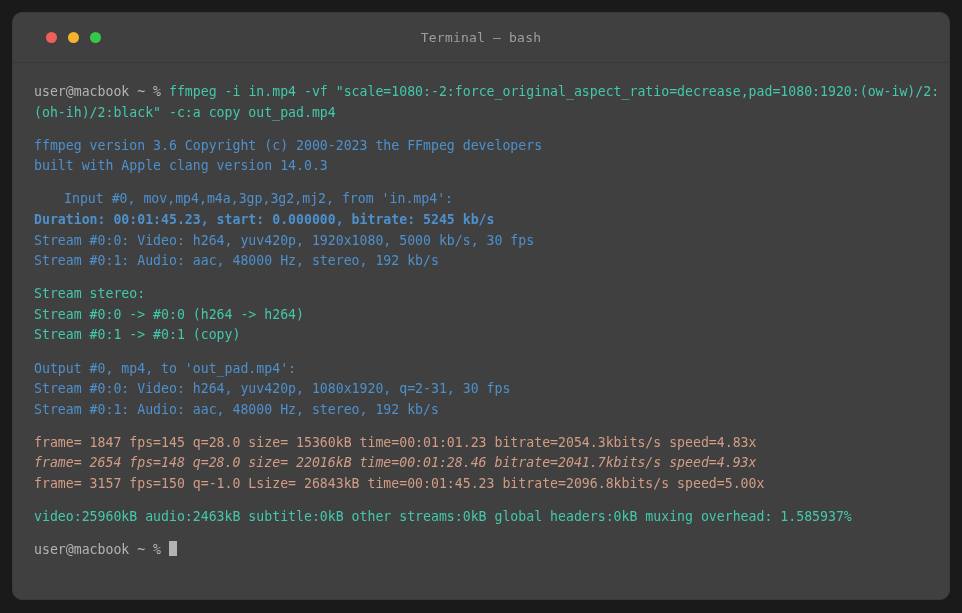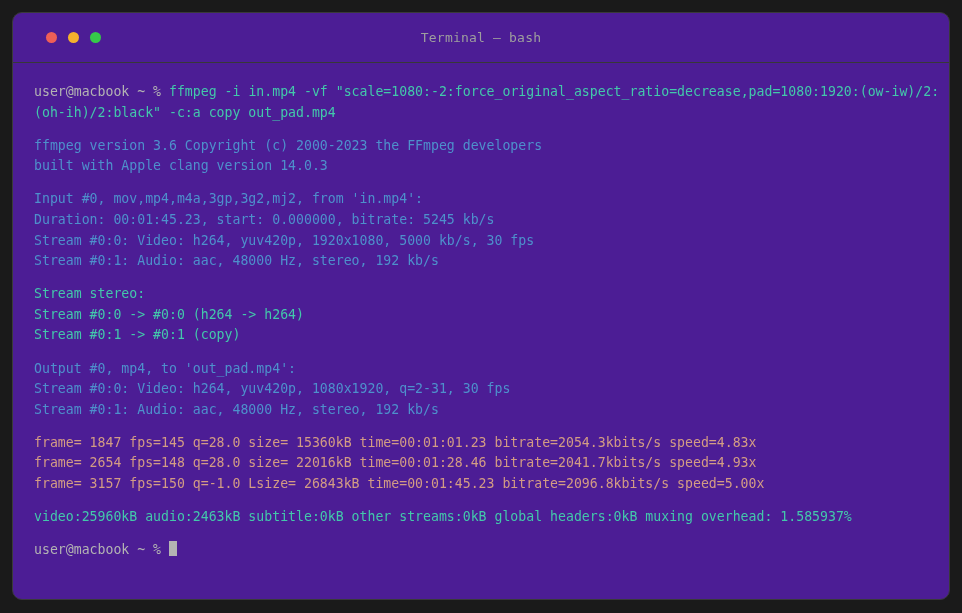--- a/index.html
+++ b/index.html
@@ -11,21 +11,21 @@
     overflow: hidden;
     font-family: "DejaVu Sans Mono", "Liberation Mono", monospace;
   }
   .window {
     position: absolute;
     left: 12px;
     top: 12px;
     width: 938px;
     height: 588px;
     box-sizing: border-box;
-    background: #4c1d95;
+    background: #404040;
     border: 1px solid #3a3a3a;
     border-radius: 10px;
     overflow: hidden;
   }
   .titlebar {
     position: relative;
     height: 49px;
     border-bottom: 1px solid #383838;
     display: flex;
     align-items: center;
@@ -83,38 +83,38 @@
   <div class="terminal" id="terminal-output">
       <div class="block">
         <div class="line"><span style="color: rgb(179, 179, 179);">user@macbook ~ % </span><span style="color: rgb(67, 200, 171); margin-top: 44px;">ffmpeg -i in.mp4 -vf "scale=1080:-2:force_original_aspect_ratio=decrease,pad=1080:1920:(ow-iw)/2:</span></div>
         <div class="line"><span style="color: rgb(67, 200, 171);">(oh-ih)/2:black" -c:a copy out_pad.mp4</span></div>
       </div>
       <div class="block">
         <div class="line"><span style="color: rgb(78, 144, 204);">ffmpeg version 3.6 Copyright (c) 2000-2023 the FFmpeg developers</span></div>
         <div class="line"><span style="color: rgb(78, 144, 204);">built with Apple clang version 14.0.3</span></div>
       </div>
       <div class="block">
-        <div class="line"><span style="color: rgb(78, 144, 204);">Input #0, mov,mp4,m4a,3gp,3g2,mj2, from 'in.mp4':</span></div>
-        <div class="line"><span style="color: rgb(78, 144, 204);">Duration: 00:01:45.23, start: 0.000000, bitrate: 5245 kb/s</span></div>
+        <div class="line"><span style="color: rgb(78, 144, 204); margin-left: 30px;">Input #0, mov,mp4,m4a,3gp,3g2,mj2, from 'in.mp4':</span></div>
+        <div class="line"><span style="color: rgb(78, 144, 204); font-weight: bold;">Duration: 00:01:45.23, start: 0.000000, bitrate: 5245 kb/s</span></div>
         <div class="line"><span style="color: rgb(78, 144, 204);">Stream #0:0: Video: h264, yuv420p, 1920x1080, 5000 kb/s, 30 fps</span></div>
         <div class="line"><span style="color: rgb(78, 144, 204);">Stream #0:1: Audio: aac, 48000 Hz, stereo, 192 kb/s</span></div>
       </div>
       <div class="block">
         <div class="line"><span style="color: rgb(67, 200, 171);">Stream stereo:</span></div>
         <div class="line"><span style="color: rgb(67, 200, 171); text-align: center;">Stream #0:0 -&gt; #0:0 (h264 -&gt; h264)</span></div>
         <div class="line"><span style="color: rgb(67, 200, 171);">Stream #0:1 -&gt; #0:1 (copy)</span></div>
       </div>
       <div class="block">
         <div class="line"><span style="color: rgb(78, 144, 204);">Output #0, mp4, to 'out_pad.mp4':</span></div>
         <div class="line"><span style="color: rgb(78, 144, 204);">Stream #0:0: Video: h264, yuv420p, 1080x1920, q=2-31, 30 fps</span></div>
         <div class="line"><span style="color: rgb(78, 144, 204);">Stream #0:1: Audio: aac, 48000 Hz, stereo, 192 kb/s</span></div>
       </div>
       <div class="block">
         <div class="line"><span style="color: rgb(211, 156, 132);">frame= 1847 fps=145 q=28.0 size= 15360kB time=00:01:01.23 bitrate=2054.3kbits/s speed=4.83x</span></div>
-        <div class="line"><span style="color: rgb(211, 156, 132);">frame= 2654 fps=148 q=28.0 size= 22016kB time=00:01:28.46 bitrate=2041.7kbits/s speed=4.93x</span></div>
+        <div class="line"><span style="color: rgb(211, 156, 132); font-style: italic;">frame= 2654 fps=148 q=28.0 size= 22016kB time=00:01:28.46 bitrate=2041.7kbits/s speed=4.93x</span></div>
         <div class="line"><span style="color: rgb(211, 156, 132); margin-top: 7px;">frame= 3157 fps=150 q=-1.0 Lsize= 26843kB time=00:01:45.23 bitrate=2096.8kbits/s speed=5.00x</span></div>
       </div>
       <div class="block">
         <div class="line"><span style="color: rgb(67, 200, 171);">video:25960kB audio:2463kB subtitle:0kB other streams:0kB global headers:0kB muxing overhead: 1.585937%</span></div>
       </div>
       <div class="block">
         <div class="line"><span style="color: rgb(179, 179, 179);">user@macbook ~ % </span><span class="cursor" style="background: rgb(179, 179, 179);"></span></div>
       </div>
     </div>
 </div>

